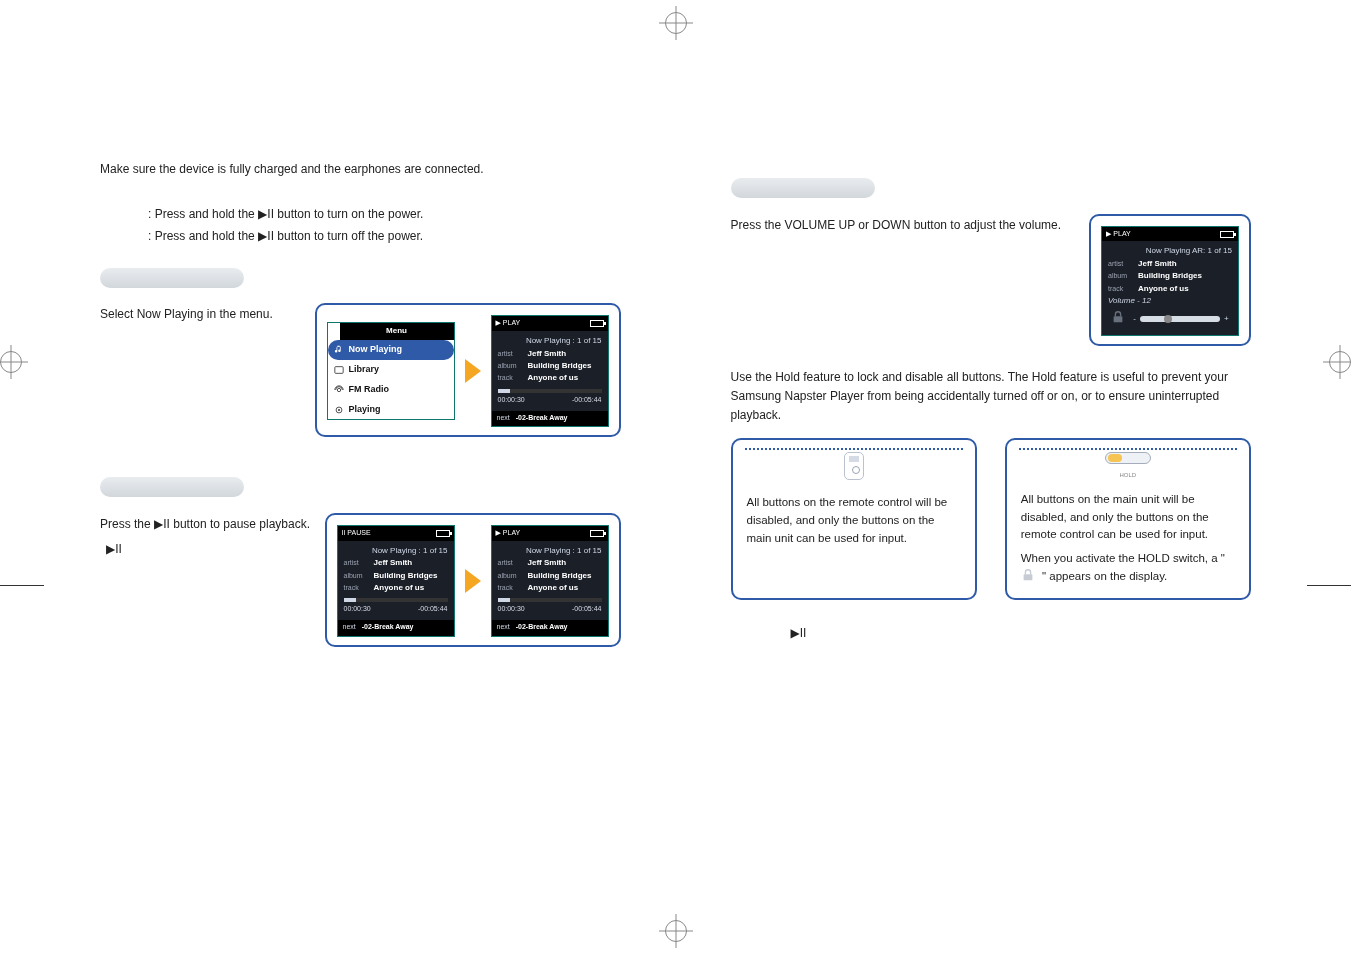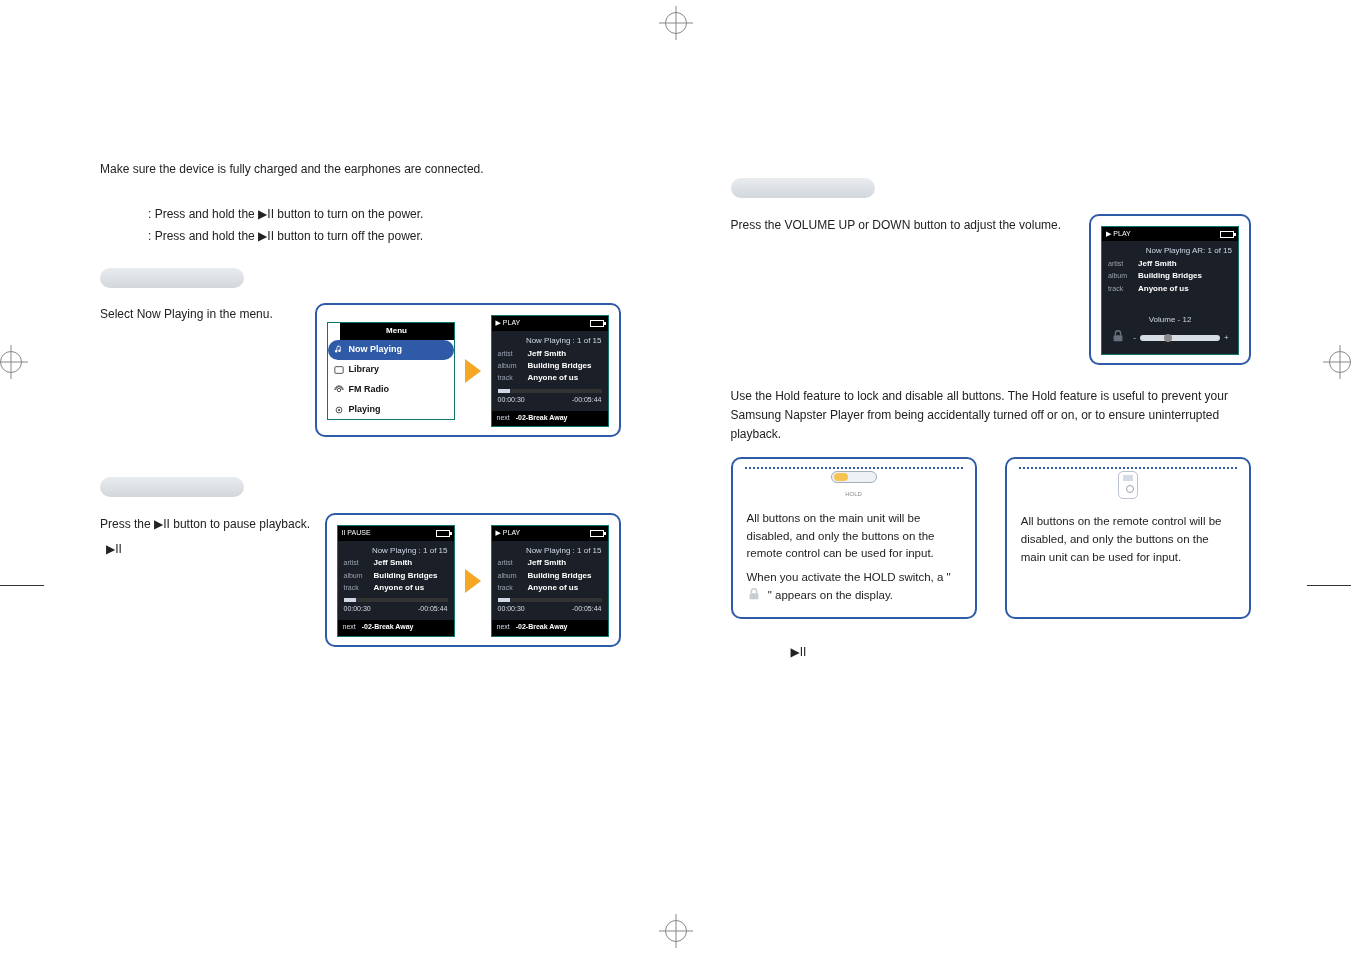--- a/index.html
+++ b/index.html
@@ -321,21 +321,21 @@
           <div class="screen dark" style="width:138px;">
             <div class="bar">
                 <span>▶ PLAY</span>
                 <span class="battery"></span>
               </div>
             <div class="now-body">
               <div class="np-line" style="text-align:right;color:#cfd7e6;">Now Playing AR: 1 of 15</div>
               <div class="np-line"><span class="tag">artist</span><span class="val">Jeff Smith</span></div>
               <div class="np-line"><span class="tag">album</span><span class="val">Building Bridges</span></div>
               <div class="np-line"><span class="tag">track</span><span class="val">Anyone of us</span></div>
-              <div style="text-align:center; color:#cfd7e6; margin-top:19px;">Volume - 12</div>
+              <div style="font-style:italic; color:#cfd7e6; margin-top:0;">Volume - 12</div>
               <div style="display:flex;align-items:center;justify-content:center;gap:4px;margin:3px 0 2px;">
                 <span class="lock-glyph">
                   <svg viewBox="0 0 16 16" width="14" height="14">
                       <rect x="3" y="7" width="10" height="7" rx="1" fill="#aab3c4"></rect>
                       <path d="M5 7V5a3 3 0 0 1 6 0v2" fill="none" stroke="#aab3c4" stroke-width="1.5"></path>
                     </svg>
                 </span>
                 <span style="color:#cfd7e6;">-</span>
                 <span class="slider">
                     <i></i>
@@ -345,46 +345,46 @@
             </div>
           </div>
         </div>
       </div>
     </div>
 
     <div class="section">
       <p>Use the Hold feature to lock and disable all buttons. The Hold feature is useful to prevent your Samsung Napster Player from being accidentally turned off or on, or to ensure uninterrupted playback.</p>
 
       <div class="hold-cards">
+        <div class="hold-card">
+          <div class="hold-head">
+            <span class="hold-icon remote-ico"></span>
+          </div>
+          <p>All buttons on the remote control will be disabled, and only the buttons on the main unit can be used for input.</p>
+        </div>
+
         <div class="hold-card">
           <div class="hold-head">
             <span class="hold-icon">
               <span class="hold-slider-mini"></span>
               <span class="hold-word">HOLD</span>
             </span>
           </div>
           <p>All buttons on the main unit will be disabled, and only the buttons on the remote control can be used for input.</p>
           <p style="margin-top:6px;">
             <span>When you activate the HOLD switch, a "</span>
             <span class="lock-glyph">
               <svg viewBox="0 0 16 16" width="14" height="14">
                   <rect x="3" y="7" width="10" height="7" rx="1" fill="#9aa3b2"></rect>
                   <path d="M5 7V5a3 3 0 0 1 6 0v2" fill="none" stroke="#9aa3b2" stroke-width="1.5"></path>
                 </svg>
             </span>
             <span>" appears on the display.</span>
           </p>
         </div>
-
-        <div class="hold-card">
-          <div class="hold-head">
-            <span class="hold-icon remote-ico"></span>
-          </div>
-          <p>All buttons on the remote control will be disabled, and only the buttons on the main unit can be used for input.</p>
-        </div>
       </div>
 
       <p style="margin-top:24px; margin-left:60px;">▶II</p>
     </div>
 
     <span class="page-num pn-right"></span>
   </div>
 </div>
 
 </body></html>

